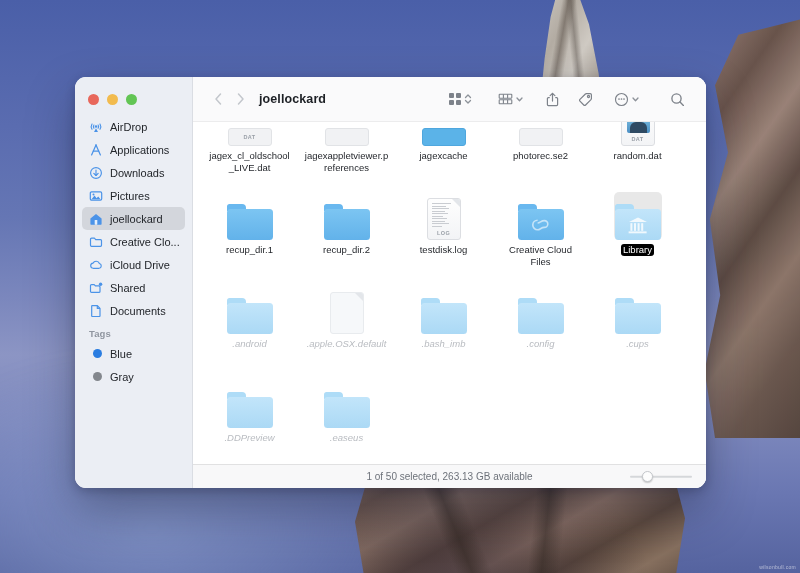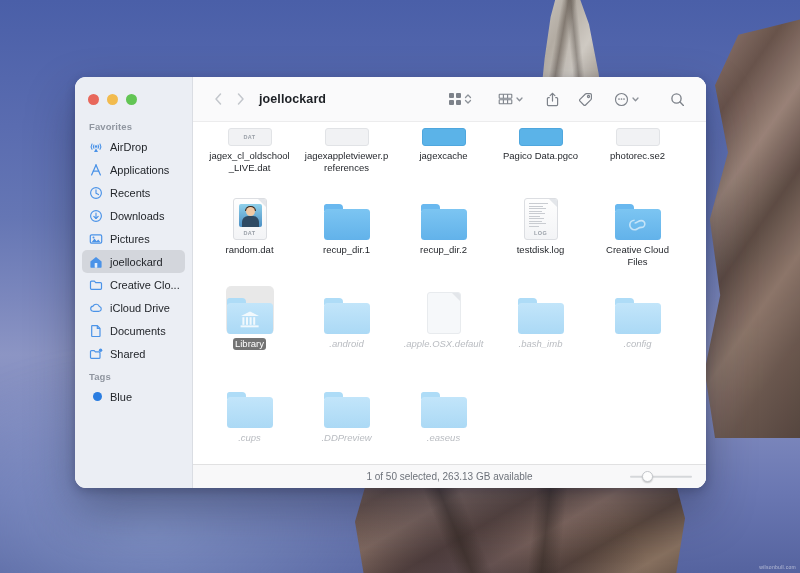--- a/index.html
+++ b/index.html
@@ -226,21 +226,21 @@
     font-size: 9.5px;
     line-height: 11.5px;
     color: #1f2227;
     text-align: center;
     max-width: 94px;
     word-break: break-word;
     padding: 0 2px;
     border-radius: 3px;
   }
   .cell.dim .lbl { color: #b9bcc1; font-style: italic; }
-  .cell.selected .lbl { background: #737373; color: #fff; }
+  .cell.selected .lbl { background: #000000; color: #fff; }
 
   
   .folder {
     width: 46px; height: 36px;
     position: relative;
   }
   .folder .tab {
     position: absolute;
     left: 0; top: 0;
     width: 19px; height: 7px;
@@ -378,21 +378,20 @@
 
   <div id="finder">
 
     <div id="sidebar">
       <div class="traffic">
         <span class="light red"></span>
         <span class="light yellow"></span>
         <span class="light green"></span>
       </div>
       <div id="sidebar-groups">
-          <div class="sb-group-title">Favorites</div>
           <div class="sb-item">
             <span class="sb-ico">
               <svg width="14" height="14" viewBox="0 0 14 14">
                 <g fill="none" stroke="#4b93e8" stroke-width="1.15" stroke-linecap="round">
                   <path d="M3 9.2a5 5 0 0 1 0-5.2"></path>
                   <path d="M11 9.2a5 5 0 0 0 0-5.2"></path>
                   <path d="M4.9 8.2a2.8 2.8 0 0 1 0-3.2"></path>
                   <path d="M9.1 8.2a2.8 2.8 0 0 0 0-3.2"></path>
                 </g>
                 <circle cx="7" cy="6.6" r="1.25" fill="#4b93e8"></circle>
@@ -411,31 +410,20 @@
                 </g>
               </svg>
             </span>
             <span>Applications</span>
           </div>
           <div class="sb-item">
             <span class="sb-ico">
               <svg width="14" height="14" viewBox="0 0 14 14">
                 <g fill="none" stroke="#4b93e8" stroke-width="1.15">
                   <circle cx="7" cy="7" r="5.4"></circle>
-                  <polyline points="7,3.9 7,7.2 9.5,8.6" stroke-linecap="round" stroke-linejoin="round"></polyline>
-                </g>
-              </svg>
-            </span>
-            <span>Recents</span>
-          </div>
-          <div class="sb-item">
-            <span class="sb-ico">
-              <svg width="14" height="14" viewBox="0 0 14 14">
-                <g fill="none" stroke="#4b93e8" stroke-width="1.15">
-                  <circle cx="7" cy="7" r="5.4"></circle>
                   <line x1="7" y1="4" x2="7" y2="9.4" stroke-linecap="round"></line>
                   <polyline points="4.8,7.3 7,9.5 9.2,7.3" stroke-linecap="round" stroke-linejoin="round"></polyline>
                 </g>
               </svg>
             </span>
             <span>Downloads</span>
           </div>
           <div class="sb-item">
             <span class="sb-ico">
               <svg width="14" height="14" viewBox="0 0 14 14">
@@ -472,44 +460,50 @@
               <svg width="14" height="14" viewBox="0 0 14 14">
                 <path d="M4.2 10.3 a2.6 2.6 0 0 1 -0.2 -5.18 A3.5 3.5 0 0 1 10.4 5.5 a2.45 2.45 0 0 1 -0.25 4.8 Z" fill="none" stroke="#4b93e8" stroke-width="1.15" stroke-linejoin="round"></path>
               </svg>
             </span>
             <span>iCloud Drive</span>
           </div>
           <div class="sb-item">
             <span class="sb-ico">
               <svg width="14" height="14" viewBox="0 0 14 14">
                 <g fill="none" stroke="#4b93e8" stroke-width="1.2" stroke-linejoin="round">
+                  <path d="M1.5 4.6 a1 1 0 0 1 1 -1 H5.2 L6.4 4.9 H10 a1 1 0 0 1 1 1 V10.4 a1 1 0 0 1 -1 1 H2.5 a1 1 0 0 1 -1 -1 Z"></path>
+                </g>
+                <circle cx="11.6" cy="3.3" r="1.7" fill="#4b93e8"></circle>
+              </svg>
+            </span>
+            <span>Shared</span>
+          </div>
+          <div class="sb-item">
+            <span class="sb-ico">
+              <svg width="14" height="14" viewBox="0 0 14 14">
+                <g fill="none" stroke="#4b93e8" stroke-width="1.2" stroke-linejoin="round">
                   <path d="M3.2 1.6 H8.4 L11 4.3 V12 a0.5 0.5 0 0 1 -0.5 0.5 H3.2 a0.5 0.5 0 0 1 -0.5 -0.5 V2.1 a0.5 0.5 0 0 1 0.5 -0.5 Z"></path>
                   <polyline points="8.3,1.7 8.3,4.4 11,4.4"></polyline>
                 </g>
               </svg>
             </span>
             <span>Documents</span>
           </div>
-          <div class="sb-item">
-            <span class="sb-ico">
-              <svg width="14" height="14" viewBox="0 0 14 14">
-                <g fill="none" stroke="#4b93e8" stroke-width="1.2" stroke-linejoin="round">
-                  <path d="M1.5 4.6 a1 1 0 0 1 1 -1 H5.2 L6.4 4.9 H10 a1 1 0 0 1 1 1 V10.4 a1 1 0 0 1 -1 1 H2.5 a1 1 0 0 1 -1 -1 Z"></path>
-                </g>
-                <circle cx="11.6" cy="3.3" r="1.7" fill="#4b93e8"></circle>
-              </svg>
-            </span>
-            <span>Shared</span>
-          </div>
           <div class="sb-group-title">Tags</div>
           <div class="sb-item">
             <span class="sb-ico">
               <span class="tag-dot" style="background:#2a7de1"></span>
             </span>
             <span>Blue</span>
+          </div>
+          <div class="sb-item">
+            <span class="sb-ico">
+              <span class="tag-dot" style="background:#83878d"></span>
+            </span>
+            <span>Gray</span>
           </div>
         </div>
     </div>
 
     <div id="main">
 
       <div id="toolbar">
         <div class="nav-btn disabled">
           <svg width="11" height="14" viewBox="0 0 11 14" fill="none" stroke="currentColor" stroke-width="1.5" stroke-linecap="round" stroke-linejoin="round">
               <polyline points="7.5,2 3,7 7.5,12"></polyline>
@@ -619,26 +613,20 @@
               <div class="lbl">jagexappletviewer.preferences</div>
             </div>
             <div class="cell">
               <div class="icon-wrap">
                 <div class="tile-stub blue"></div>
               </div>
               <div class="lbl">jagexcache</div>
             </div>
             <div class="cell">
               <div class="icon-wrap">
-                <div class="tile-stub blue"></div>
-              </div>
-              <div class="lbl">Pagico Data.pgco</div>
-            </div>
-            <div class="cell">
-              <div class="icon-wrap">
                 <div class="tile-stub"></div>
               </div>
               <div class="lbl">photorec.se2</div>
             </div>
             <div class="cell">
               <div class="icon-wrap">
                 <div class="doc">
                   <div class="doc-thumb">
                     <span class="avatar-hair"></span>
                     <span class="avatar-head"></span>

